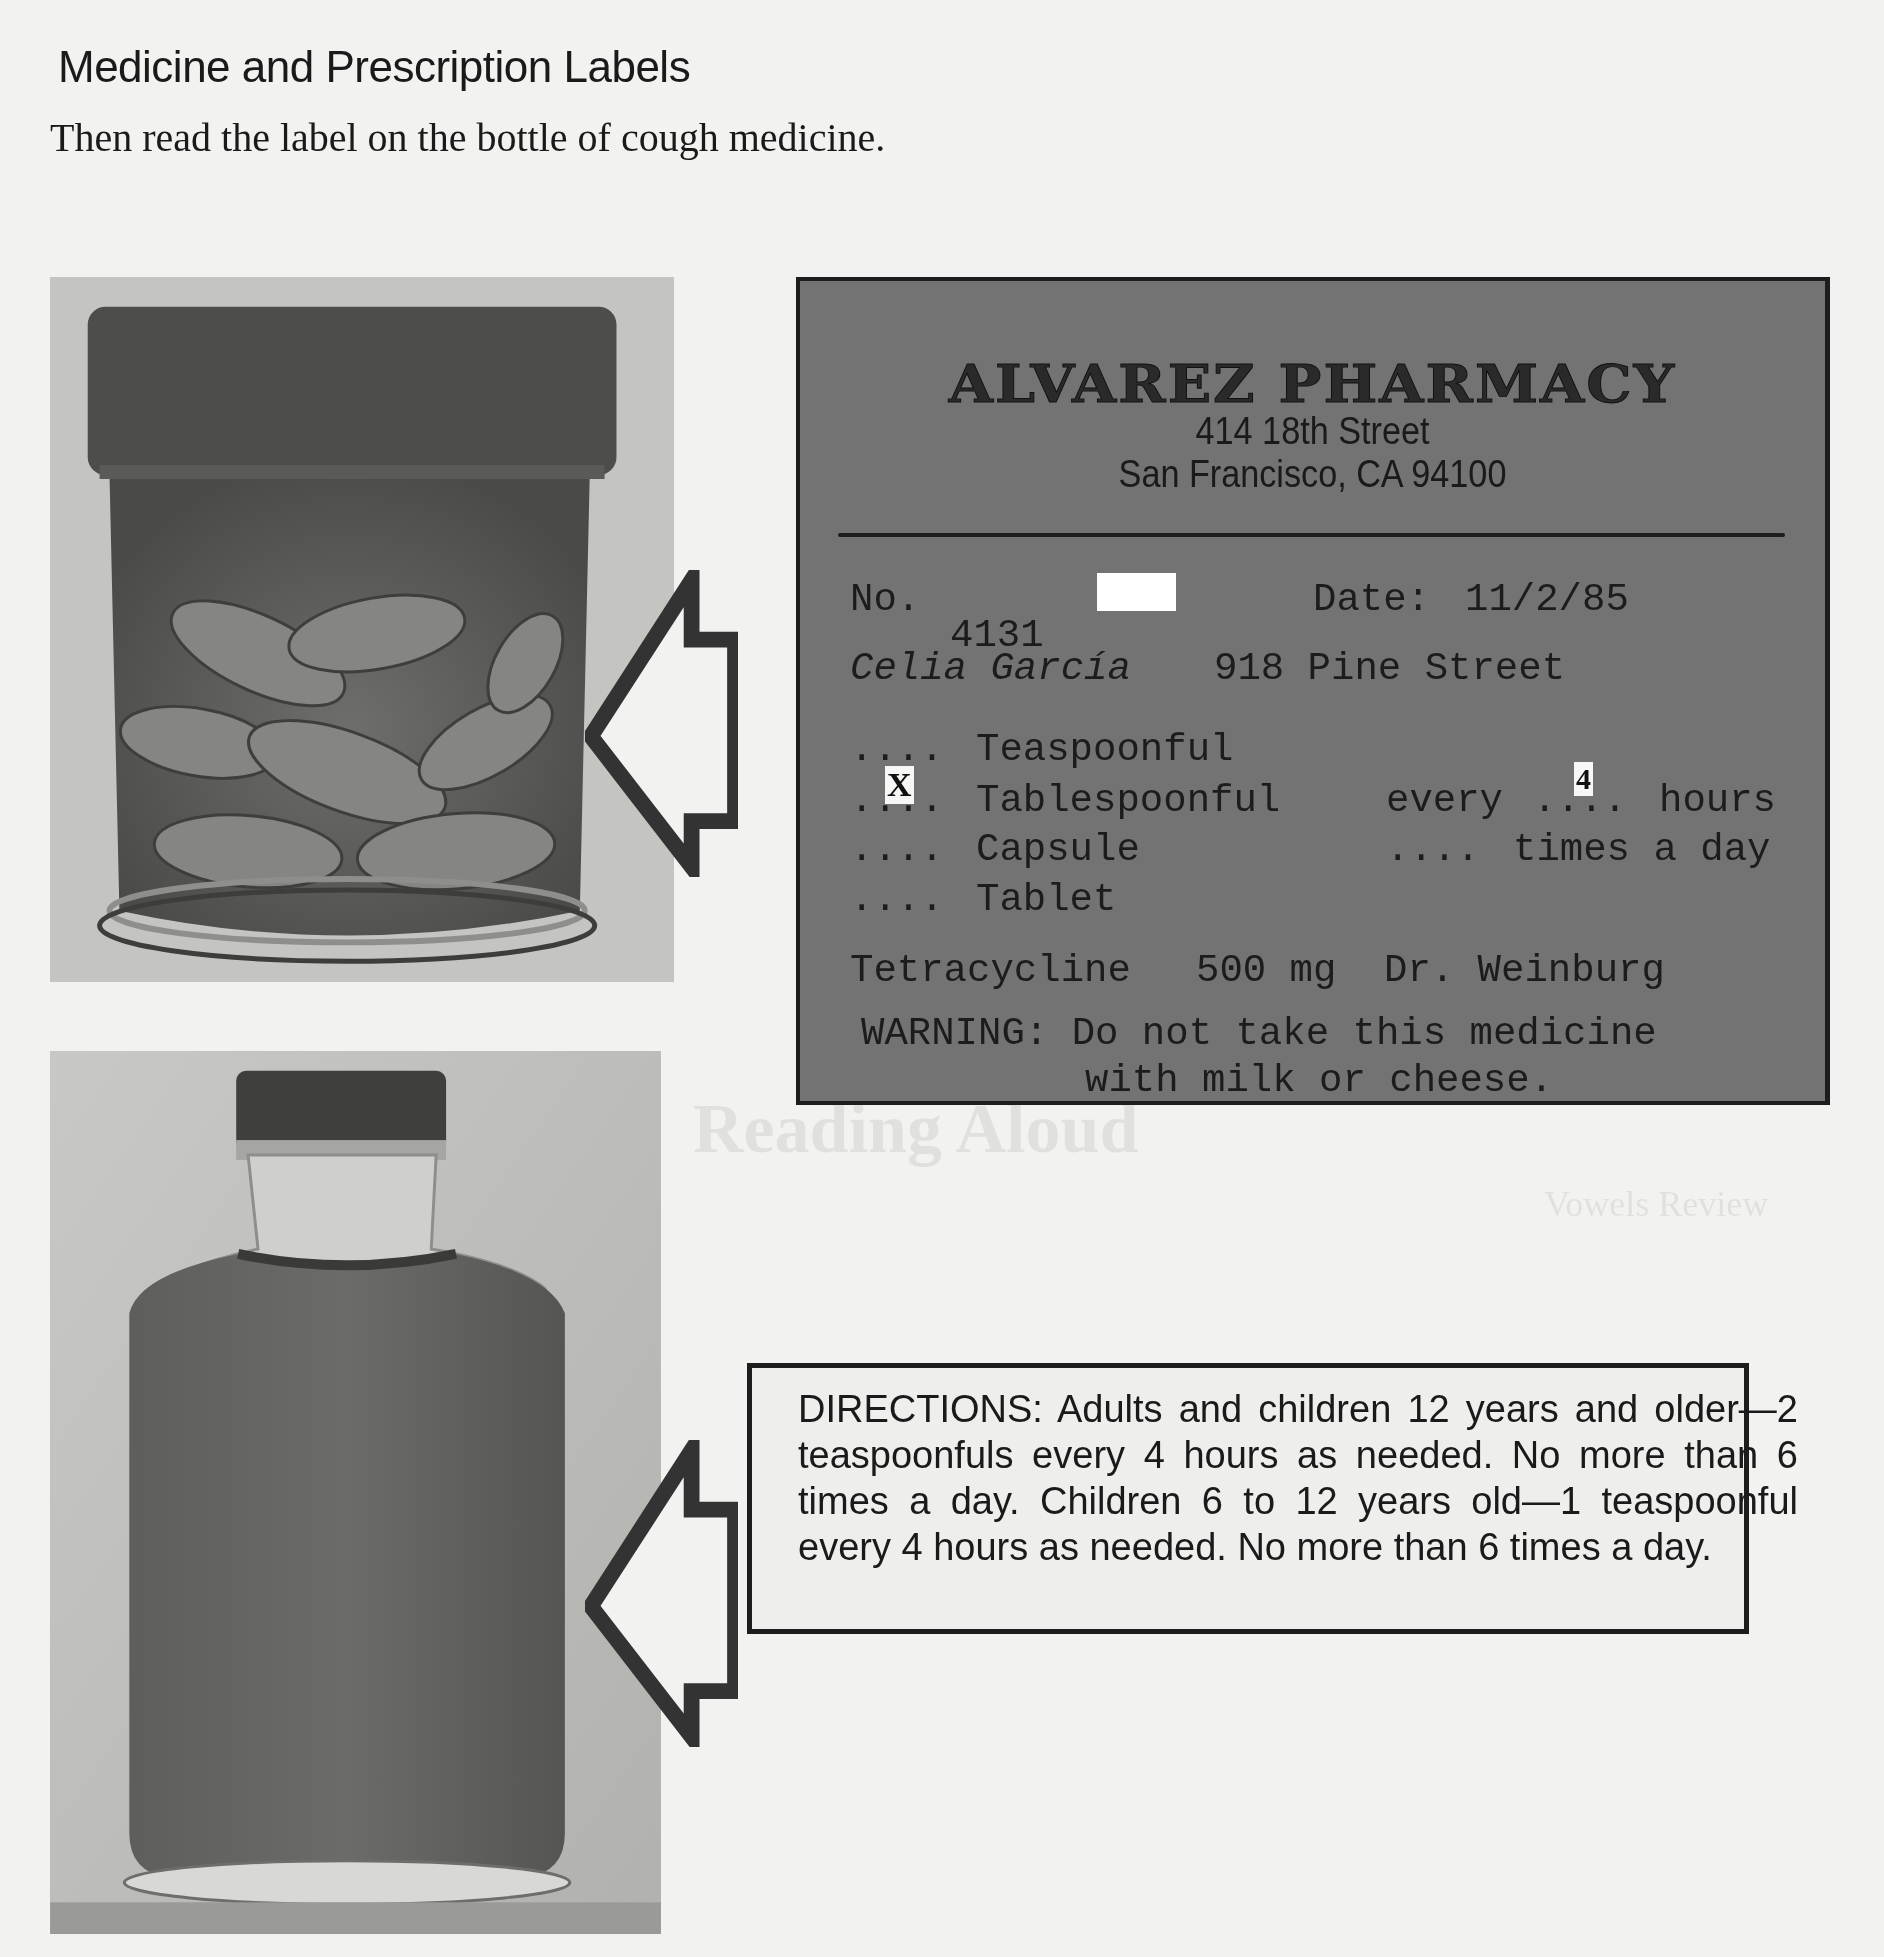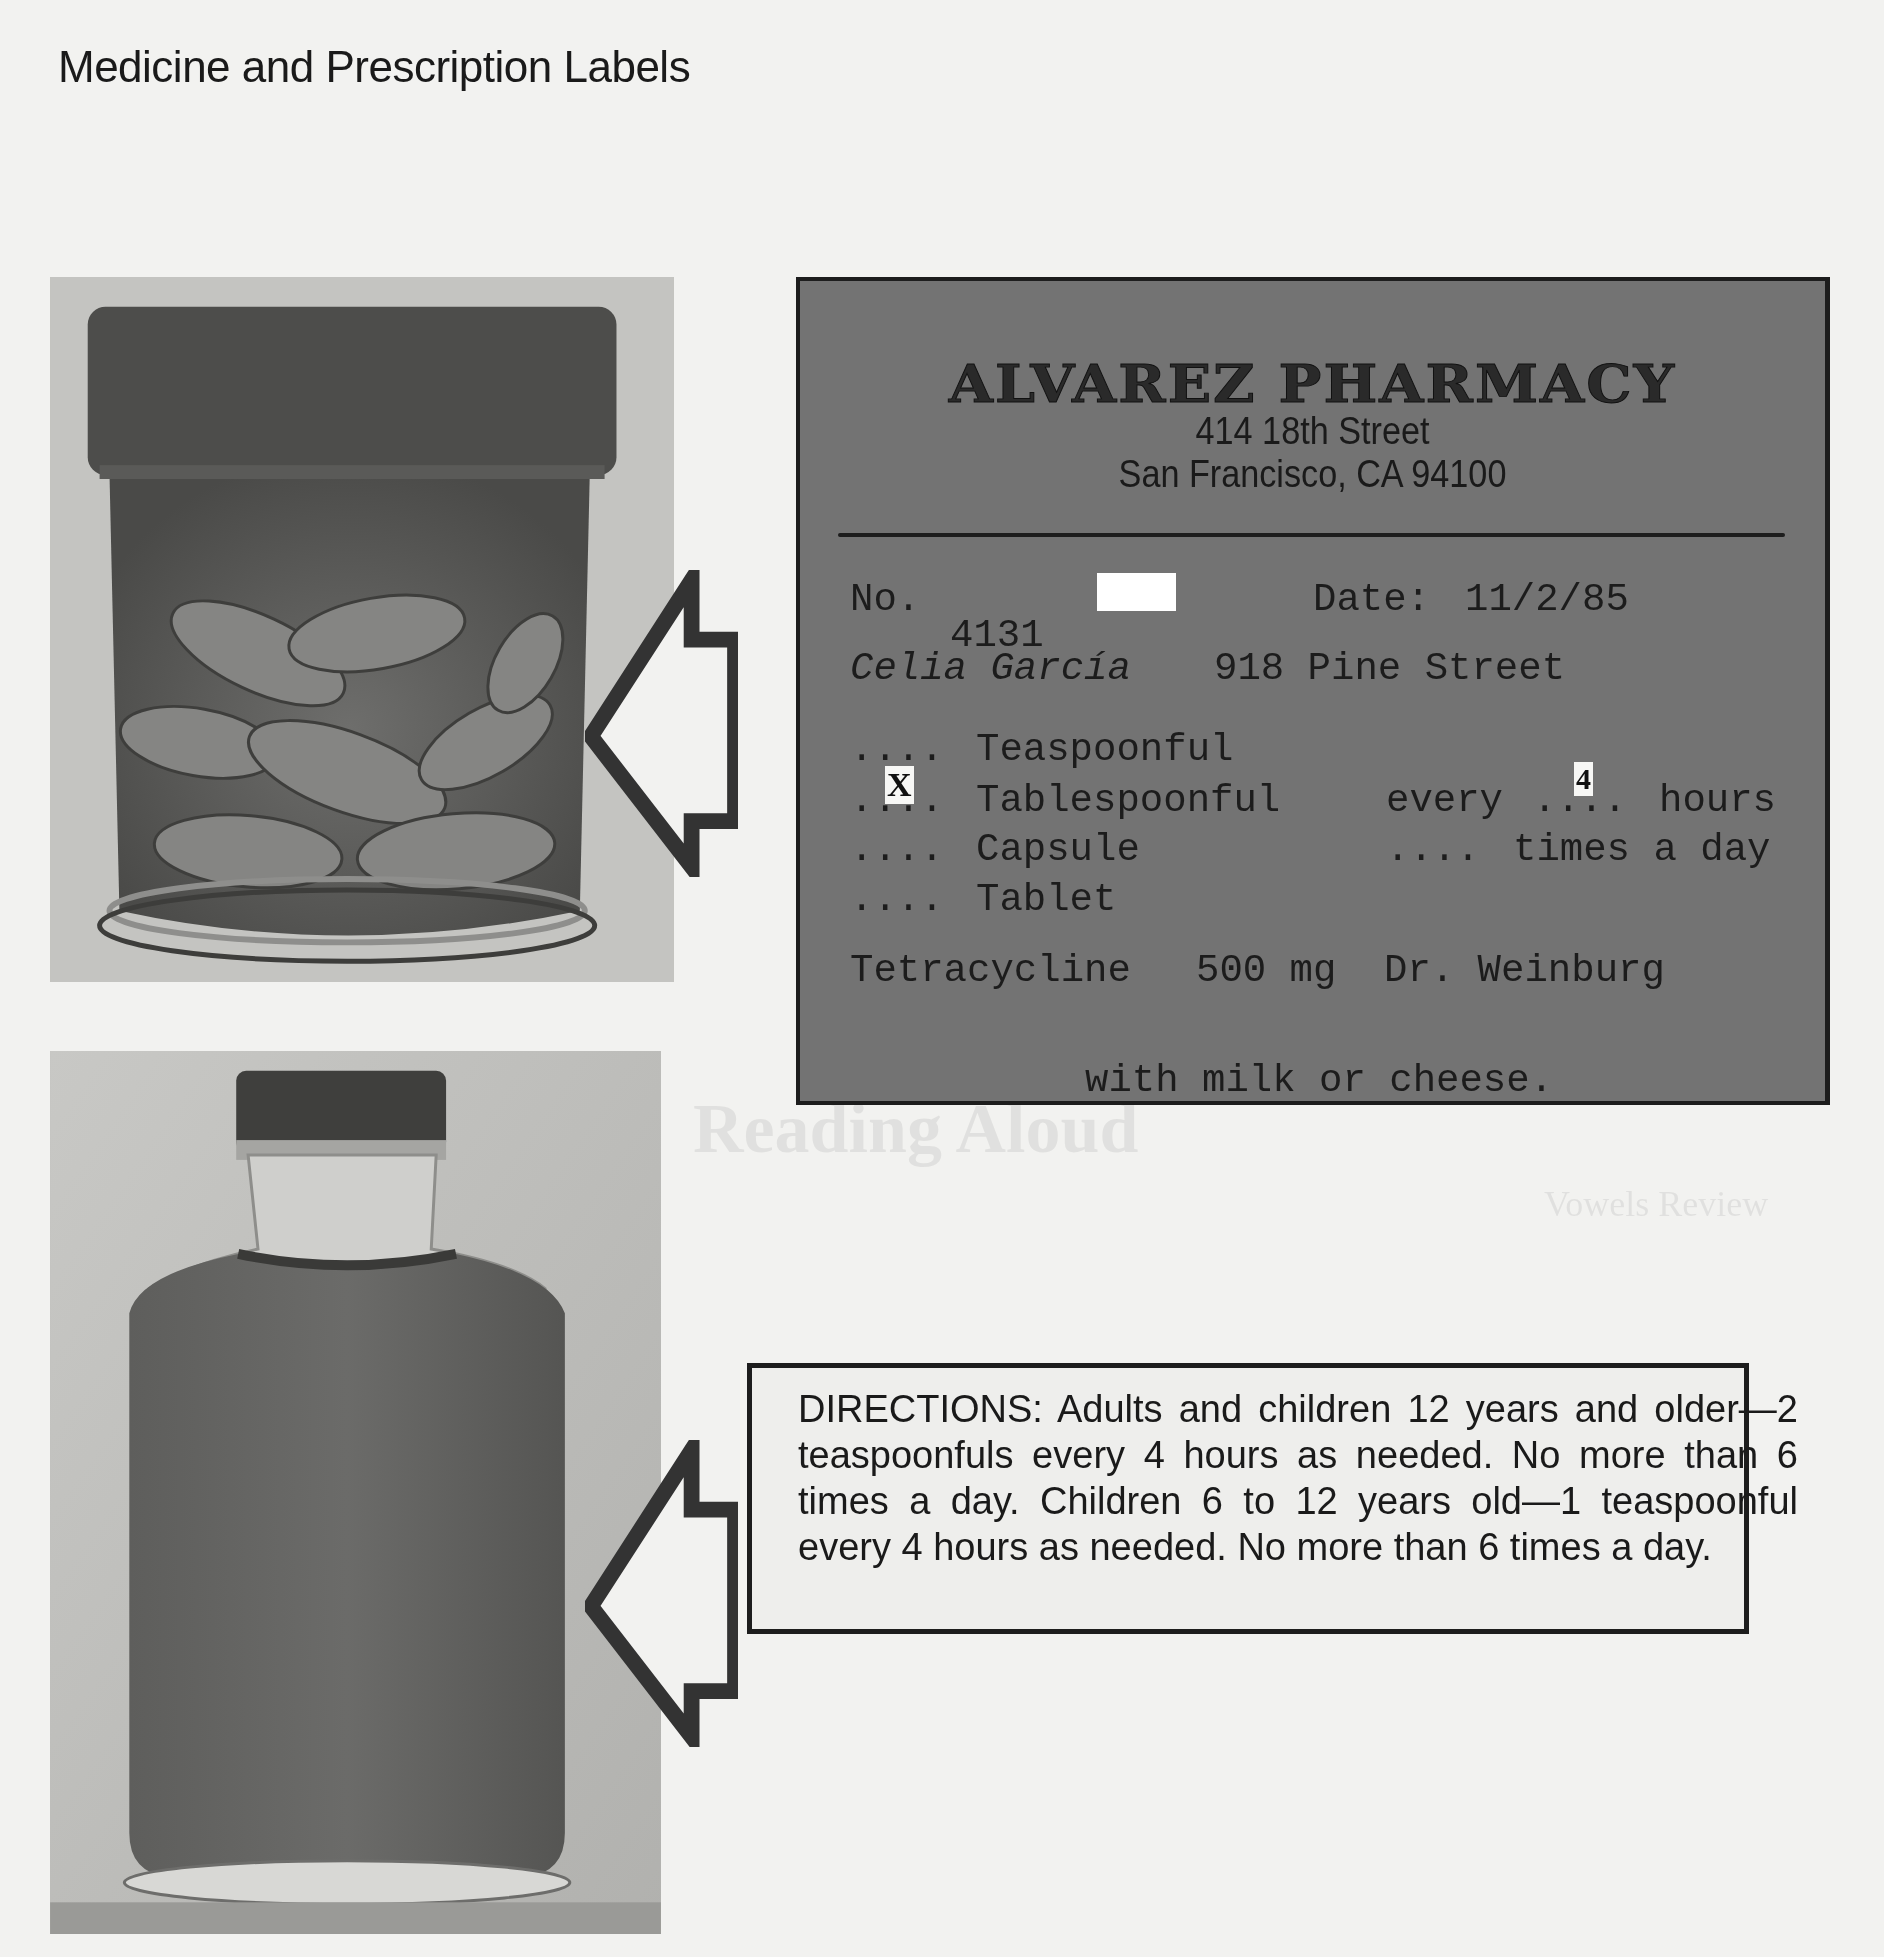--- a/index.html
+++ b/index.html
@@ -78,20 +78,21 @@
 <body>
 
 <div class="ghost" style="left:1249px;top:297px;">Checking Comprehension</div>
 <div class="ghost" style="left:1475px;top:713px;">Write Your Own</div>
 <div class="ghost" style="left:693px;top:1089px;font-size:70px;font-weight:bold;">Reading Aloud</div>
 <div class="ghost" style="left:1544px;top:1183px;">Vowels Review</div>
 
 <h1 class="page-title">Medicine and Prescription Labels</h1>
 
 <div class="intro">
+  <p>Then read the label on the bottle of cough medicine.</p>
 </div>
 
 <div class="photo photo-pills" title="photo of a jar of capsules">
   <svg width="624" height="705" viewBox="0 0 630 712">
     <defs>
       <radialGradient id="jarShade" cx="50%" cy="55%" r="60%">
         <stop offset="0%" stop-color="#6e6e6c"></stop>
         <stop offset="100%" stop-color="#4a4a48"></stop>
       </radialGradient>
     </defs>
@@ -155,20 +156,21 @@
   <span class="mark" style="left:774px;top:481px;font-size:30px;">4</span>
   <span class="mono" style="left:859px;top:498px;">hours</span>
 
   <span class="mono" style="left:586px;top:547px;">....</span>
   <span class="mono" style="left:713px;top:547px;">times a day</span>
 
   <span class="mono" style="left:50px;top:668px;">Tetracycline</span>
   <span class="mono" style="left:396px;top:668px;">500 mg</span>
   <span class="mono" style="left:584px;top:668px;">Dr. Weinburg</span>
 
+  <span class="mono" style="left:61px;top:731px;">WARNING: Do not take this medicine</span>
   <span class="mono" style="left:285px;top:778px;">with milk or cheese.</span>
 </div>
 
 <div class="photo photo-bottle" title="photo of a bottle of cough medicine">
   <svg width="611" height="883" viewBox="0 0 617 892">
     <defs>
       <linearGradient id="bgGrad" x1="0" y1="0" x2="1" y2="1">
         <stop offset="0%" stop-color="#c8c8c5"></stop>
         <stop offset="100%" stop-color="#b1b1ae"></stop>
       </linearGradient>

